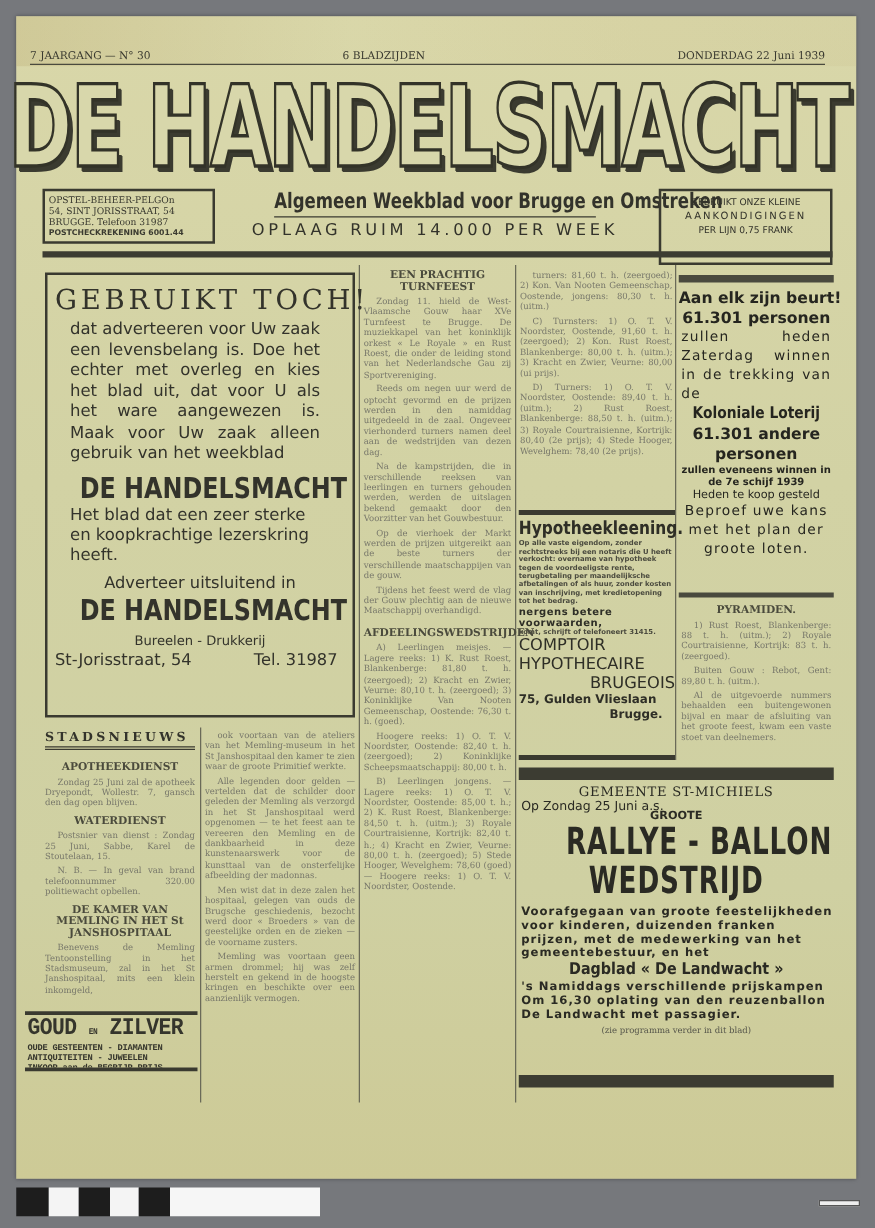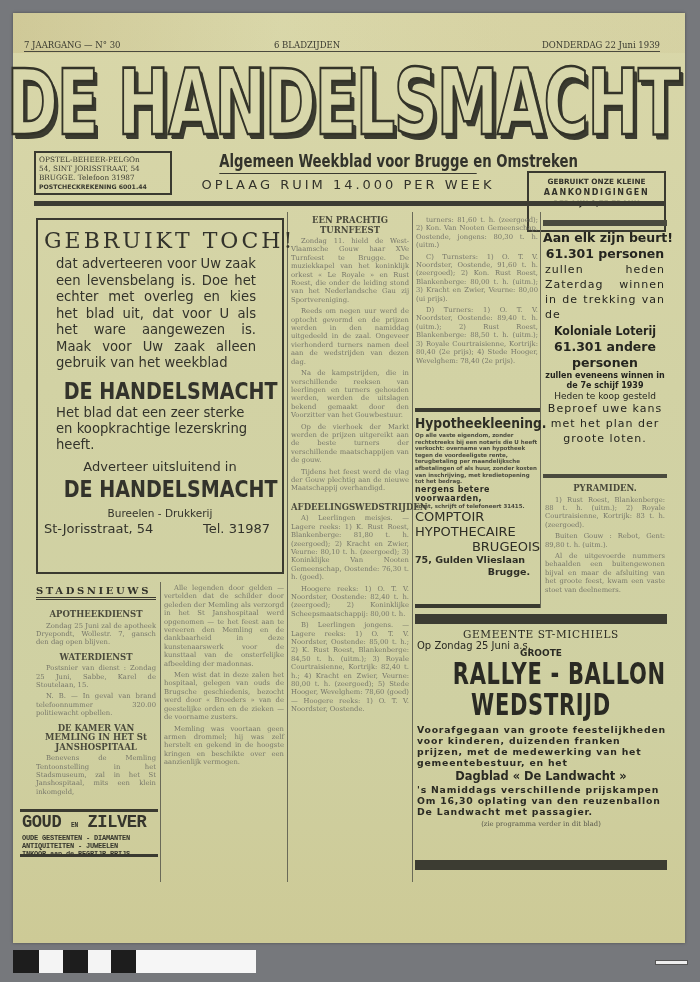--- a/index.html
+++ b/index.html
@@ -60,23 +60,22 @@
     transform: scaleX(0.78); white-space: nowrap; color: #33332b;
     border-bottom: 1px solid #3a3a30; padding-bottom: 2px; line-height: 20px;
   }
   .oplaag {
     font-family: "DejaVu Sans", sans-serif; font-size: 13px; letter-spacing: 3px;
     color: #33332b; margin-top: 3px; white-space: nowrap;
   }
   .small-ads-box {
     position: absolute; left: 527px; top: 151px; width: 139px; height: 61px;
     border: 2px solid #3a3a30; text-align: center; padding-top: 3px;
-    font-family: "DejaVu Sans", sans-serif; font-weight: bold; font-size: 7.3px; line-height: 11px;
+    font-family: "DejaVu Sans", sans-serif; font-weight: normal; font-size: 7.3px; line-height: 11px;
     color: #33332b;
-    margin-top: 20px;
   }
   .small-ads-box .wide { letter-spacing: 1.6px; font-size: 8px; }
   .masthead-rule {
     position: absolute; left: 34px; top: 201px; width: 632px; height: 5px;
     background: #3c3c32;
   }
 
   
   .col-rule { position: absolute; width: 1px; background: #6a6a58; }
 
@@ -230,20 +229,21 @@
   <h4>APOTHEEKDIENST</h4>
   <p class="blurred">Zondag 25 Juni zal de apotheek Dryepondt, Wollestr. 7, gansch den dag open blijven.</p>
   <h4>WATERDIENST</h4>
   <p class="blurred">Postsnier van dienst : Zondag 25 Juni, Sabbe, Karel de Stoutelaan, 15.</p>
   <p class="blurred">N. B. — In geval van brand telefoonnummer 320.00 politiewacht opbellen.</p>
   <h4>DE KAMER VAN MEMLING IN HET St JANSHOSPITAAL</h4>
   <p class="blurred">Benevens de Memling Tentoonstelling in het Stadsmuseum, zal in het St Janshospitaal, mits een klein inkomgeld,</p>
 </div>
 
 <div class="story-col" style="left:164px; top:584px; width:120px;">
+  <p class="blurred">ook voortaan van de ateliers van het Memling-museum in het St Janshospitaal den kamer te zien waar de groote Primitief werkte.</p>
   <p class="blurred">Alle legenden door gelden — vertelden dat de schilder door geleden der Memling als verzorgd in het St Janshospitaal werd opgenomen — te het feest aan te vereeren den Memling en de dankbaarheid in deze kunstenaarswerk voor de kunsttaal van de onsterfelijke afbeelding der madonnas.</p>
   <p class="blurred">Men wist dat in deze zalen het hospitaal, gelegen van ouds de Brugsche geschiedenis, bezocht werd door « Broeders » van de geestelijke orden en de zieken — de voorname zusters.</p>
   <p class="blurred">Memling was voortaan geen armen drommel; hij was zelf herstelt en gekend in de hoogste kringen en beschikte over een aanzienlijk vermogen.</p>
 </div>
 
 <div class="ad-goud">
   <div class="g">
     <span>GOUD</span>
     <small>EN</small>
     <span>ZILVER</span>

